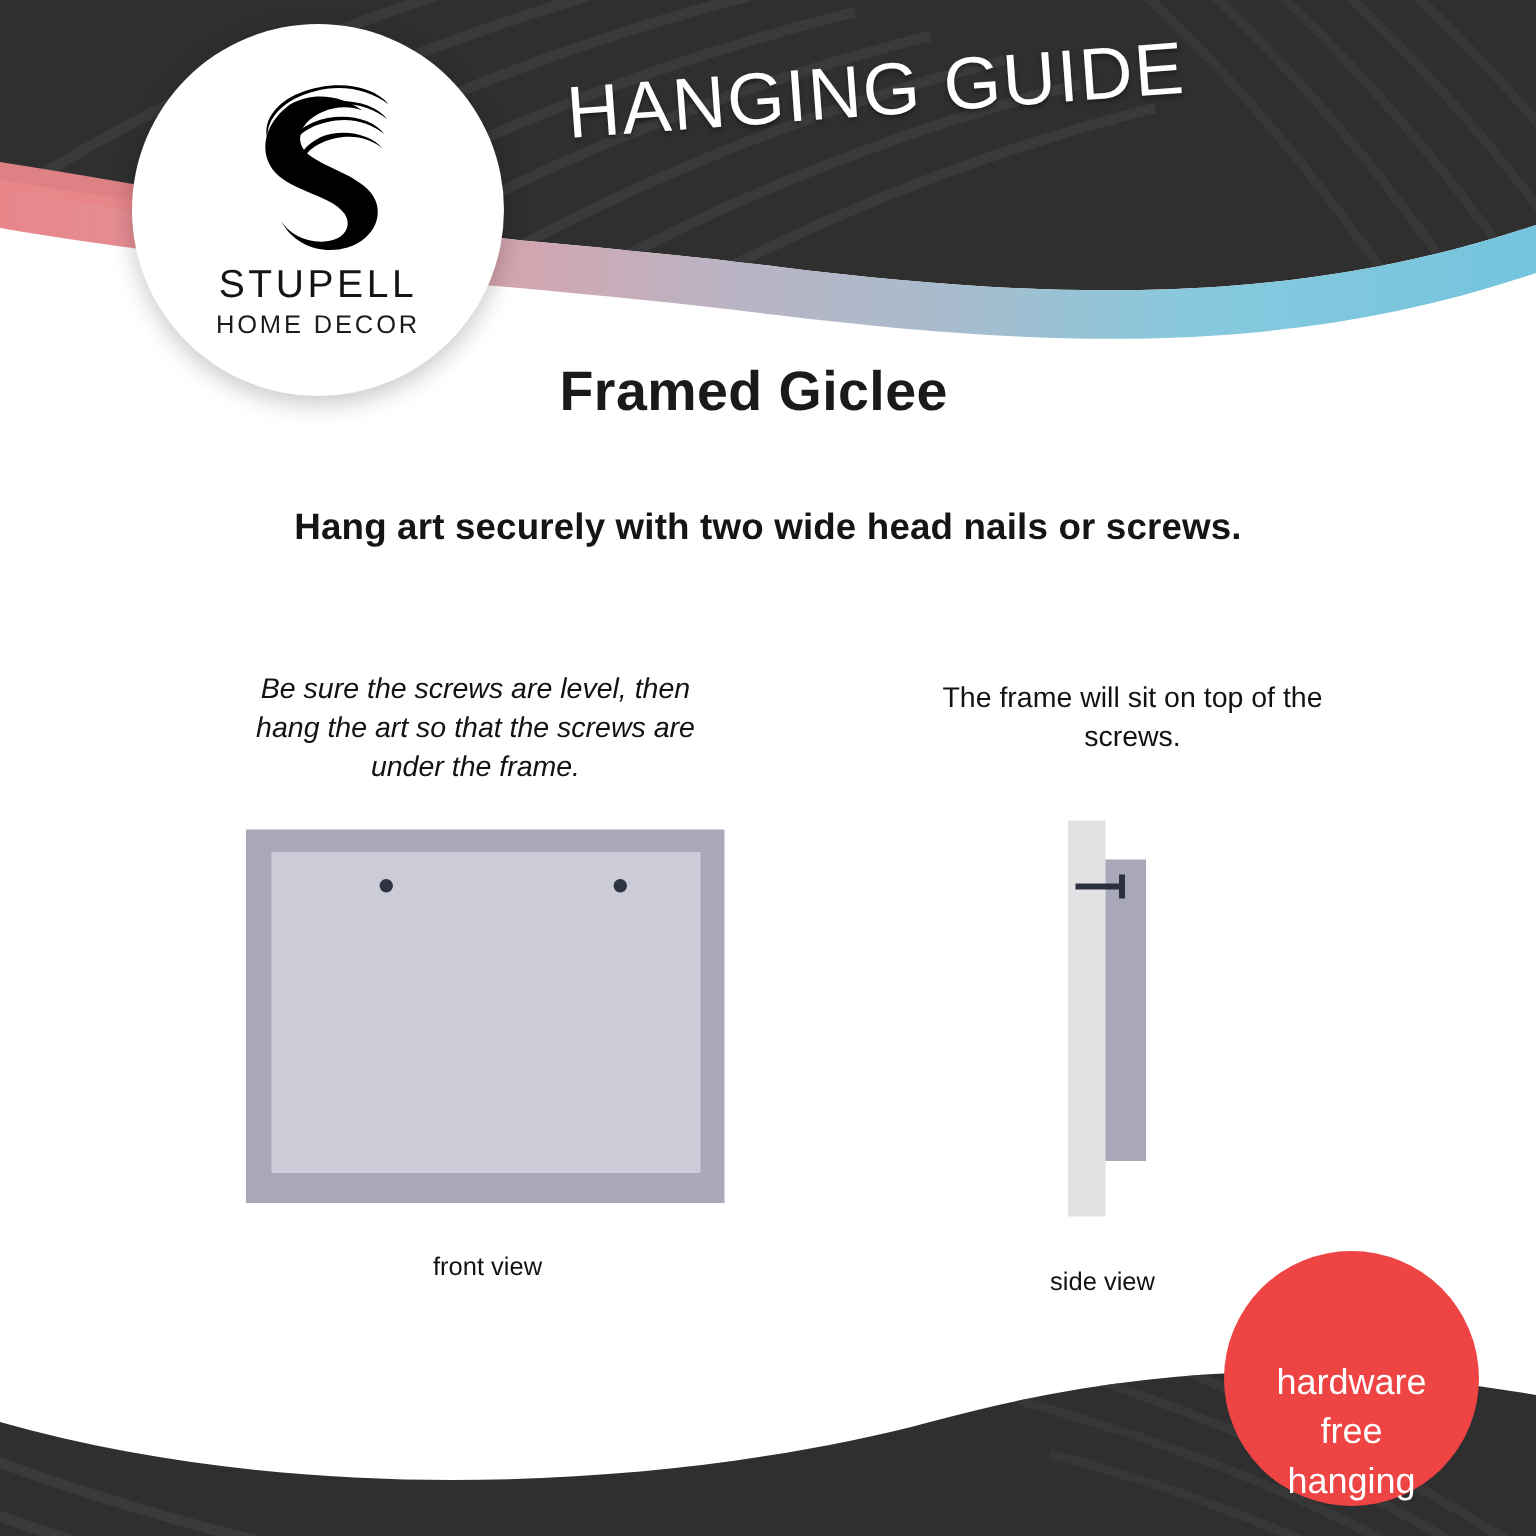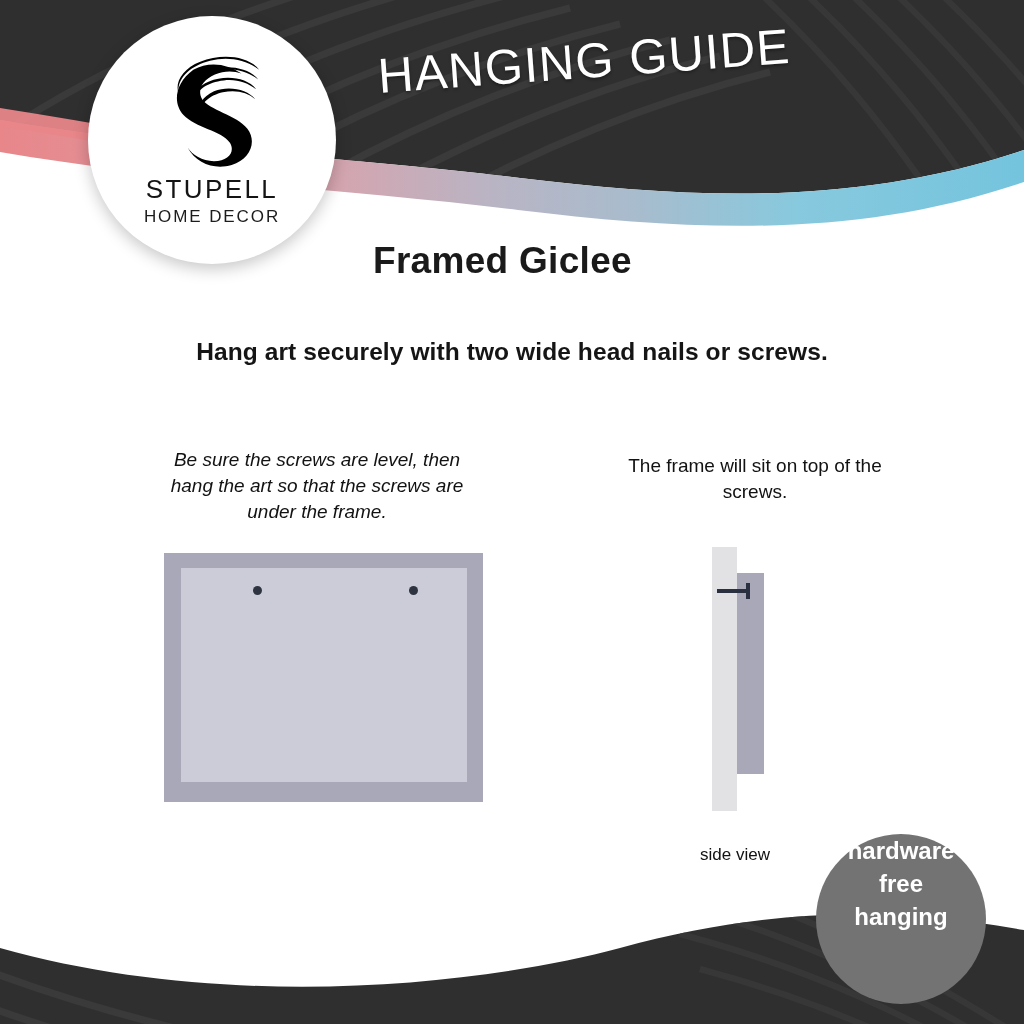--- a/index.html
+++ b/index.html
@@ -204,29 +204,29 @@
   }
 
   
   #hardware-badge {
     position: absolute;
     left: 816px;
     top: 834px;
     width: 170px;
     height: 170px;
     border-radius: 50%;
-    background: #737373;
+    background: #ef4444;
     display: flex;
     flex-direction: column;
     align-items: center;
-    justify-content: flex-start;
+    justify-content: flex-end;
     color: #ffffff;
     font-size: 24px;
     line-height: 33px;
-    font-weight: 700;
+    font-weight: 400;
     text-align: center;
   }
 </style>
 </head>
 <body>
 
 <div id="page">
 
   <svg class="wave-layer" viewBox="0 0 1024 1024" width="1024" height="1024">
     <defs>
@@ -351,20 +351,21 @@
 
   <div class="caption" id="front-caption">Be sure the screws are level, then hang the art so that the screws are under the frame.</div>
 
   <div id="front-view-frame">
     <div id="front-view-mat">
       <div class="screw-dot" id="screw-dot-left"></div>
       <div class="screw-dot" id="screw-dot-right"></div>
     </div>
   </div>
 
+  <div class="view-label" id="front-view-label">front view</div>
 
   <div class="caption" id="side-caption">The frame will sit on top of the screws.</div>
 
   <div id="side-view-wall"></div>
   <div id="side-view-frame"></div>
   <div id="side-view-nail-shaft"></div>
   <div id="side-view-nail-head"></div>
 
   <div class="view-label" id="side-view-label">side view</div>
 

